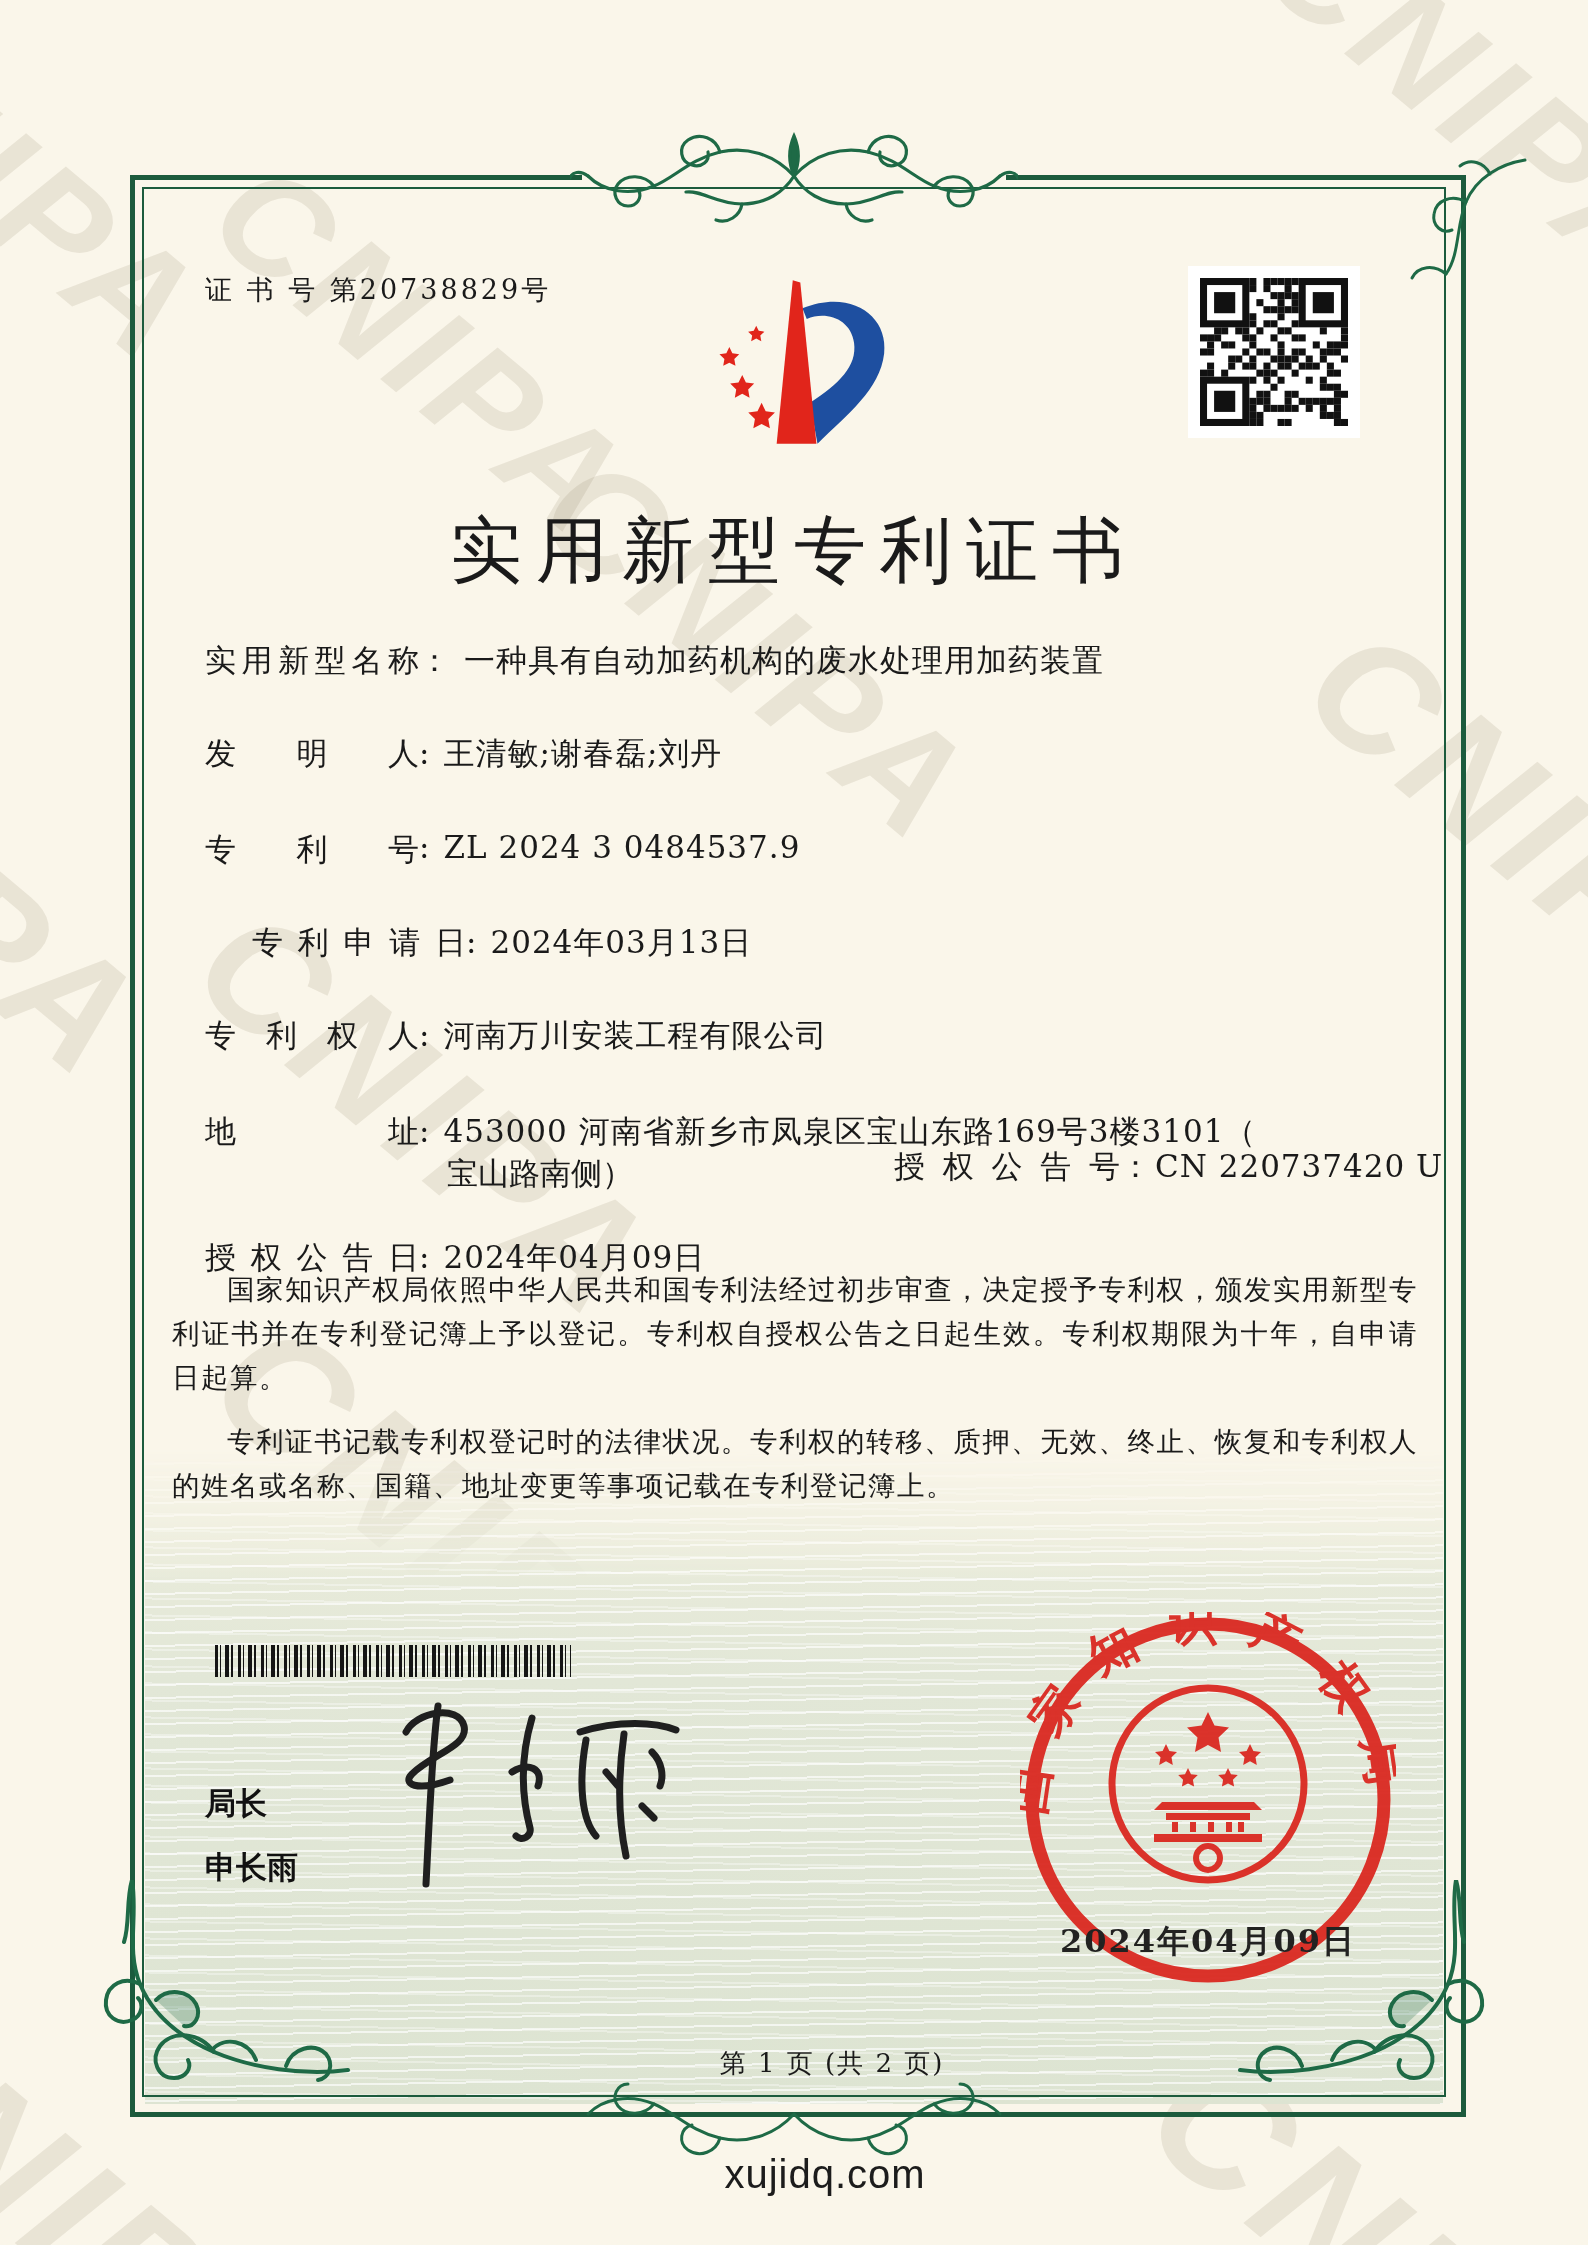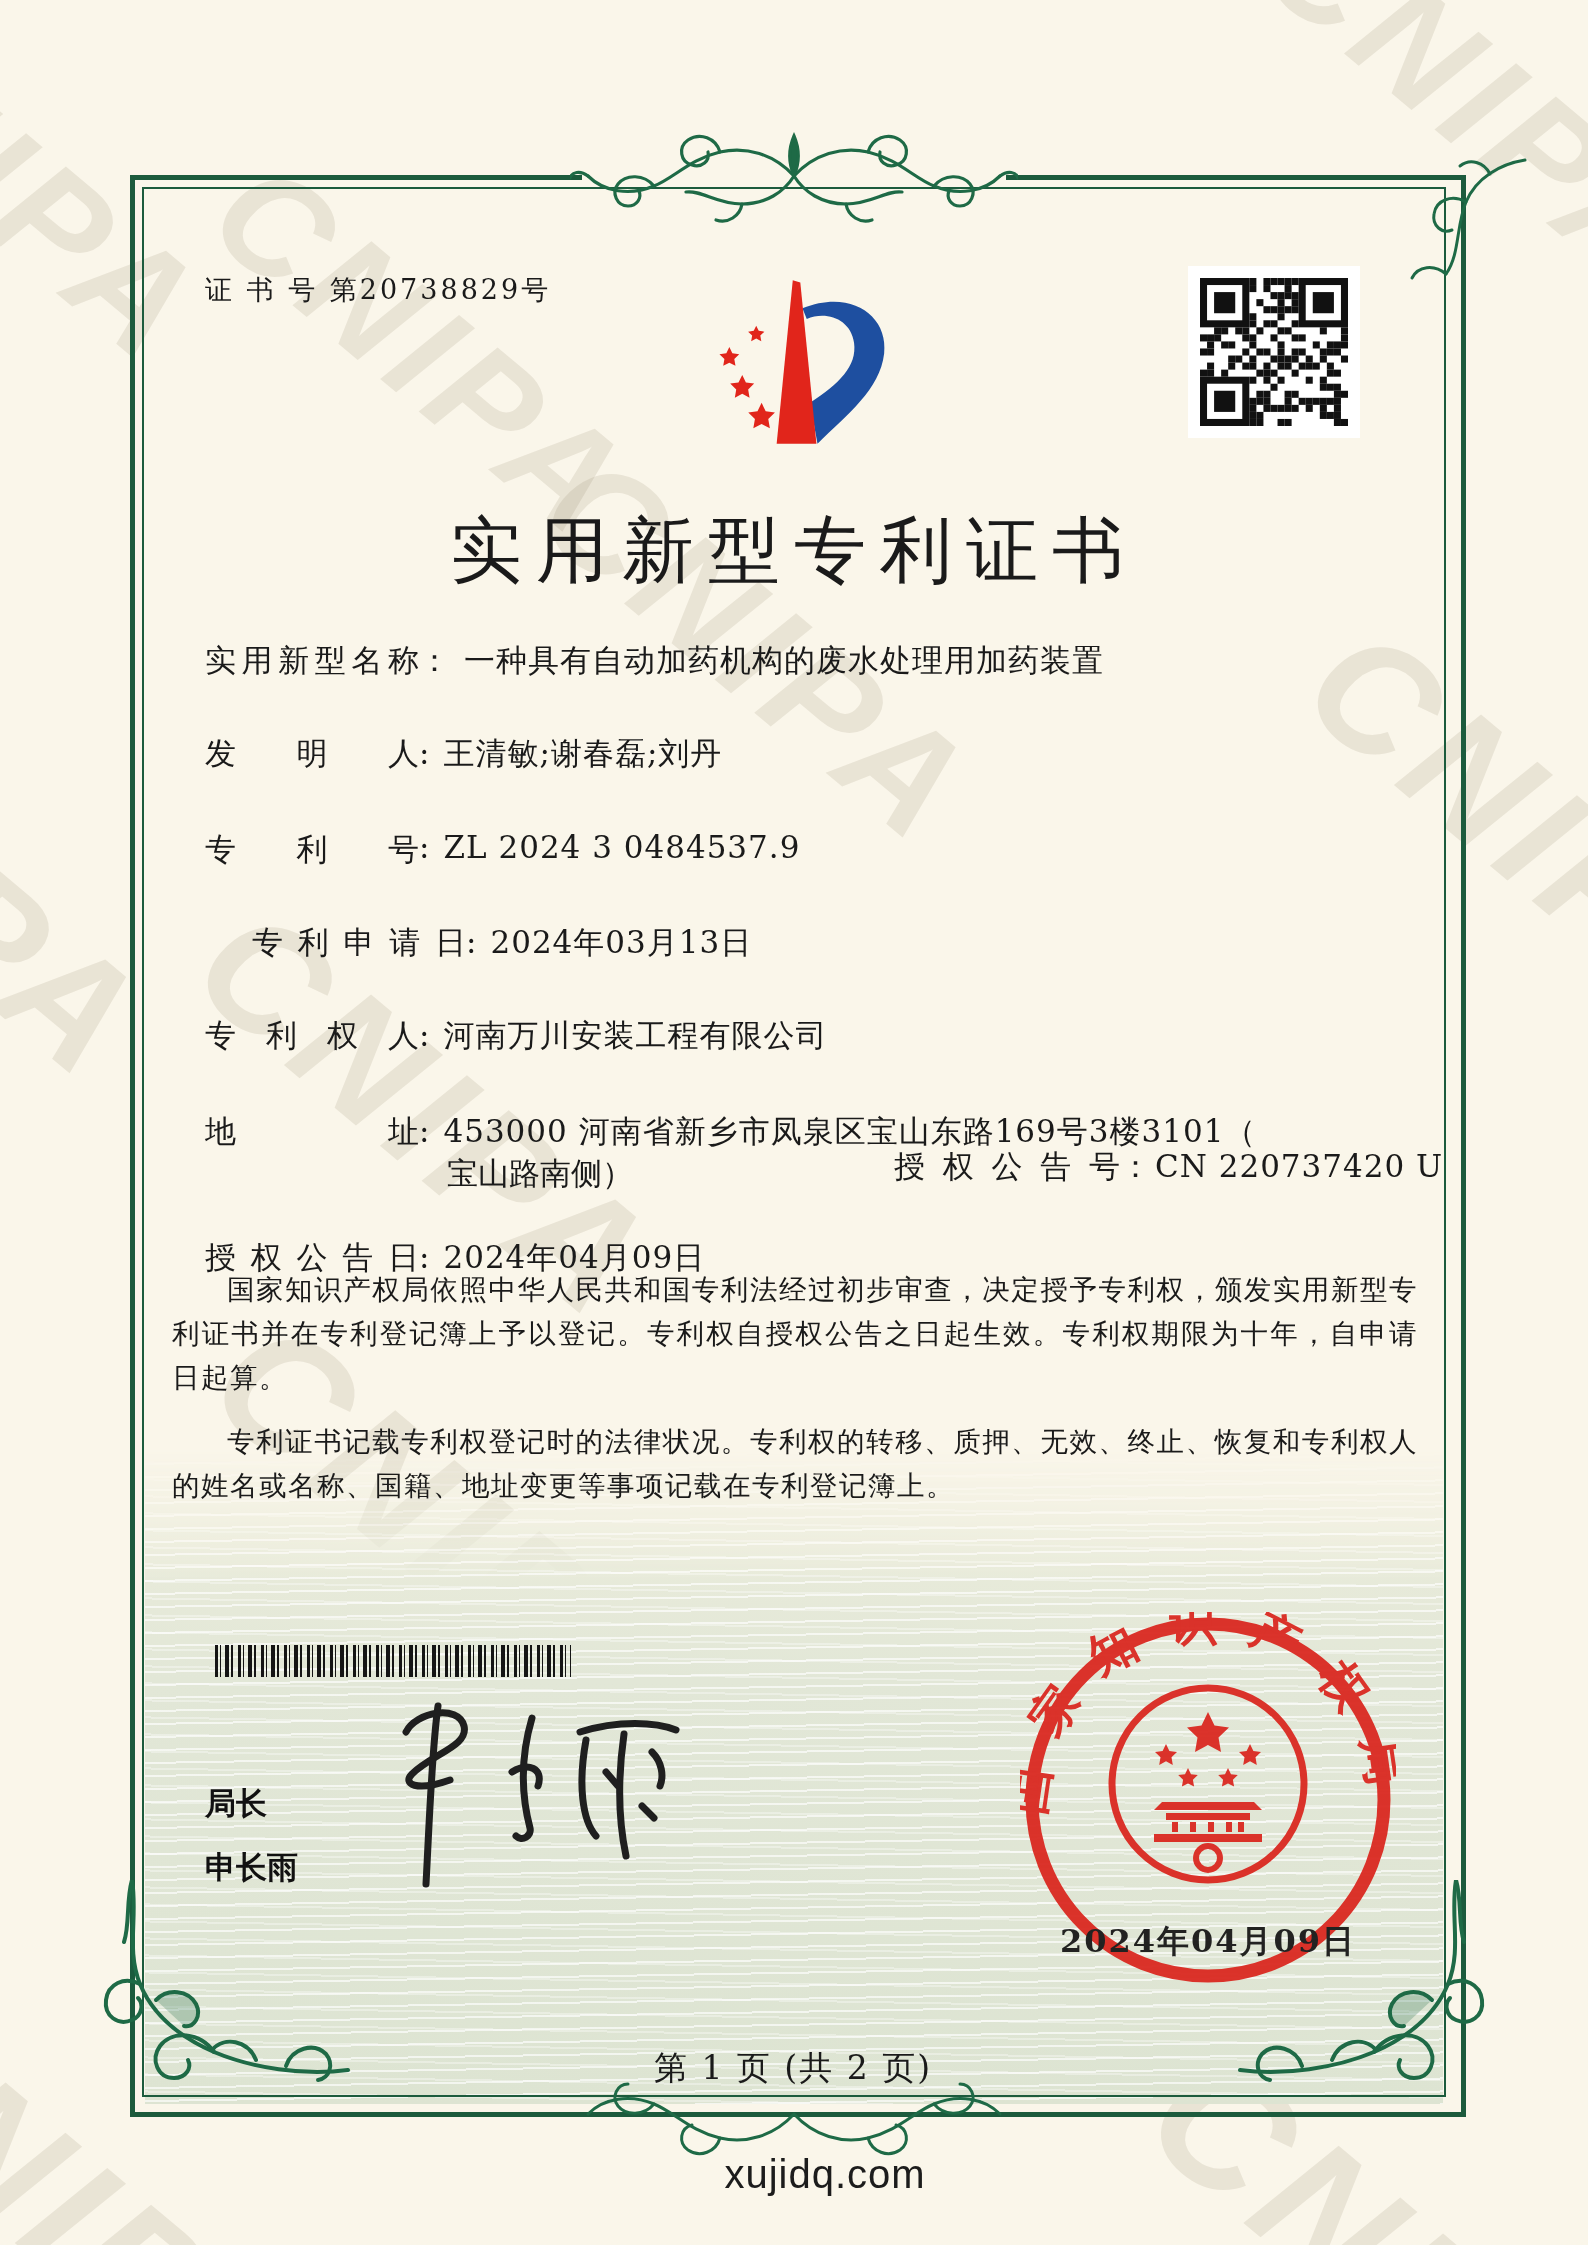--- a/index.html
+++ b/index.html
@@ -48,21 +48,21 @@
 
   .barcode{left:215px;top:1645px;width:356px;height:32px;z-index:3;
     background:repeating-linear-gradient(90deg,#151515 0 3px,transparent 3px 5px,#151515 5px 6px,
       transparent 6px 10px,#151515 10px 14px,transparent 14px 16px,#151515 16px 18px,transparent 18px 23px);}
 
   .signer{left:205px;top:1772px;z-index:4;font-family:"Liberation Sans",sans-serif;
           font-weight:700;font-size:31px;line-height:64px;color:#111;}
   .signature{left:372px;top:1688px;z-index:4;}
   .seal{left:1020px;top:1612px;z-index:4;}
 
-  .page-foot{left:130px;top:2046px;width:1326px;text-align:center;font-size:33px;z-index:3;letter-spacing:2px;}
+  .page-foot{left:130px;top:2046px;width:1326px;text-align:center;font-size:26px;z-index:3;letter-spacing:2px;padding-left:39px;}
   .site{left:0;top:2152px;width:1400px;text-align:center;font-size:40px;z-index:3;
         font-family:"Liberation Sans",sans-serif;color:#1c1c1c;letter-spacing:1px;padding-left:250px;box-sizing:border-box;}
 
   .orn{z-index:3;pointer-events:none;}
   .orn-bg{left:582px;top:169px;width:424px;height:16px;background:#faf6ea;z-index:3;}
   svg .g-stroke{fill:none;stroke:#1e6a46;stroke-linecap:round;}
 </style>
 </head>
 <body>
 

